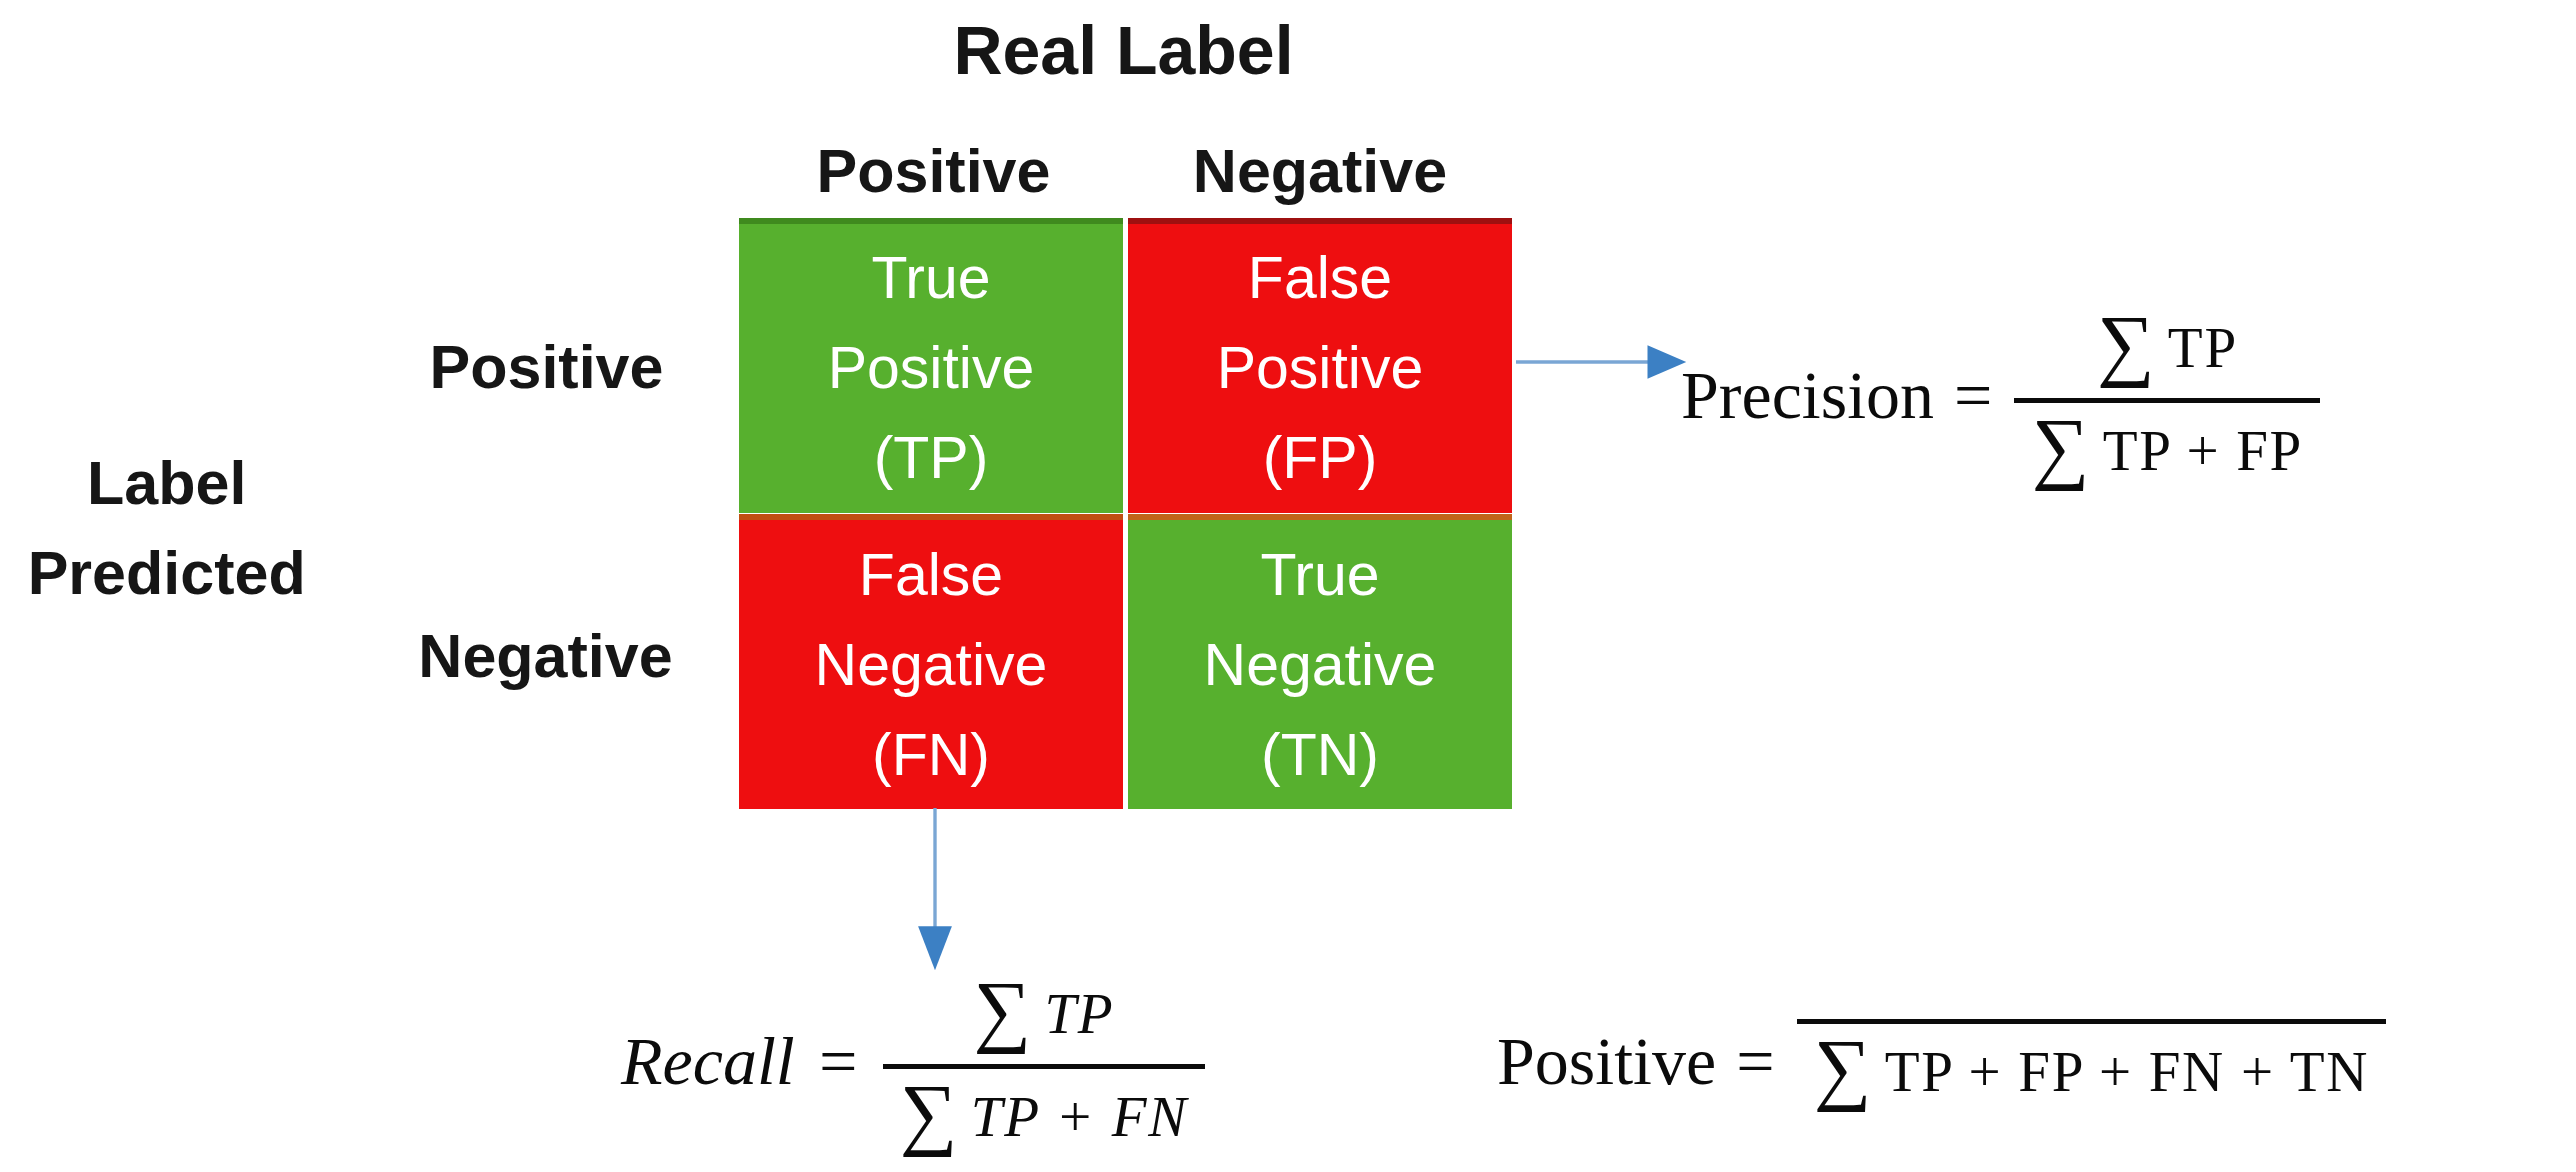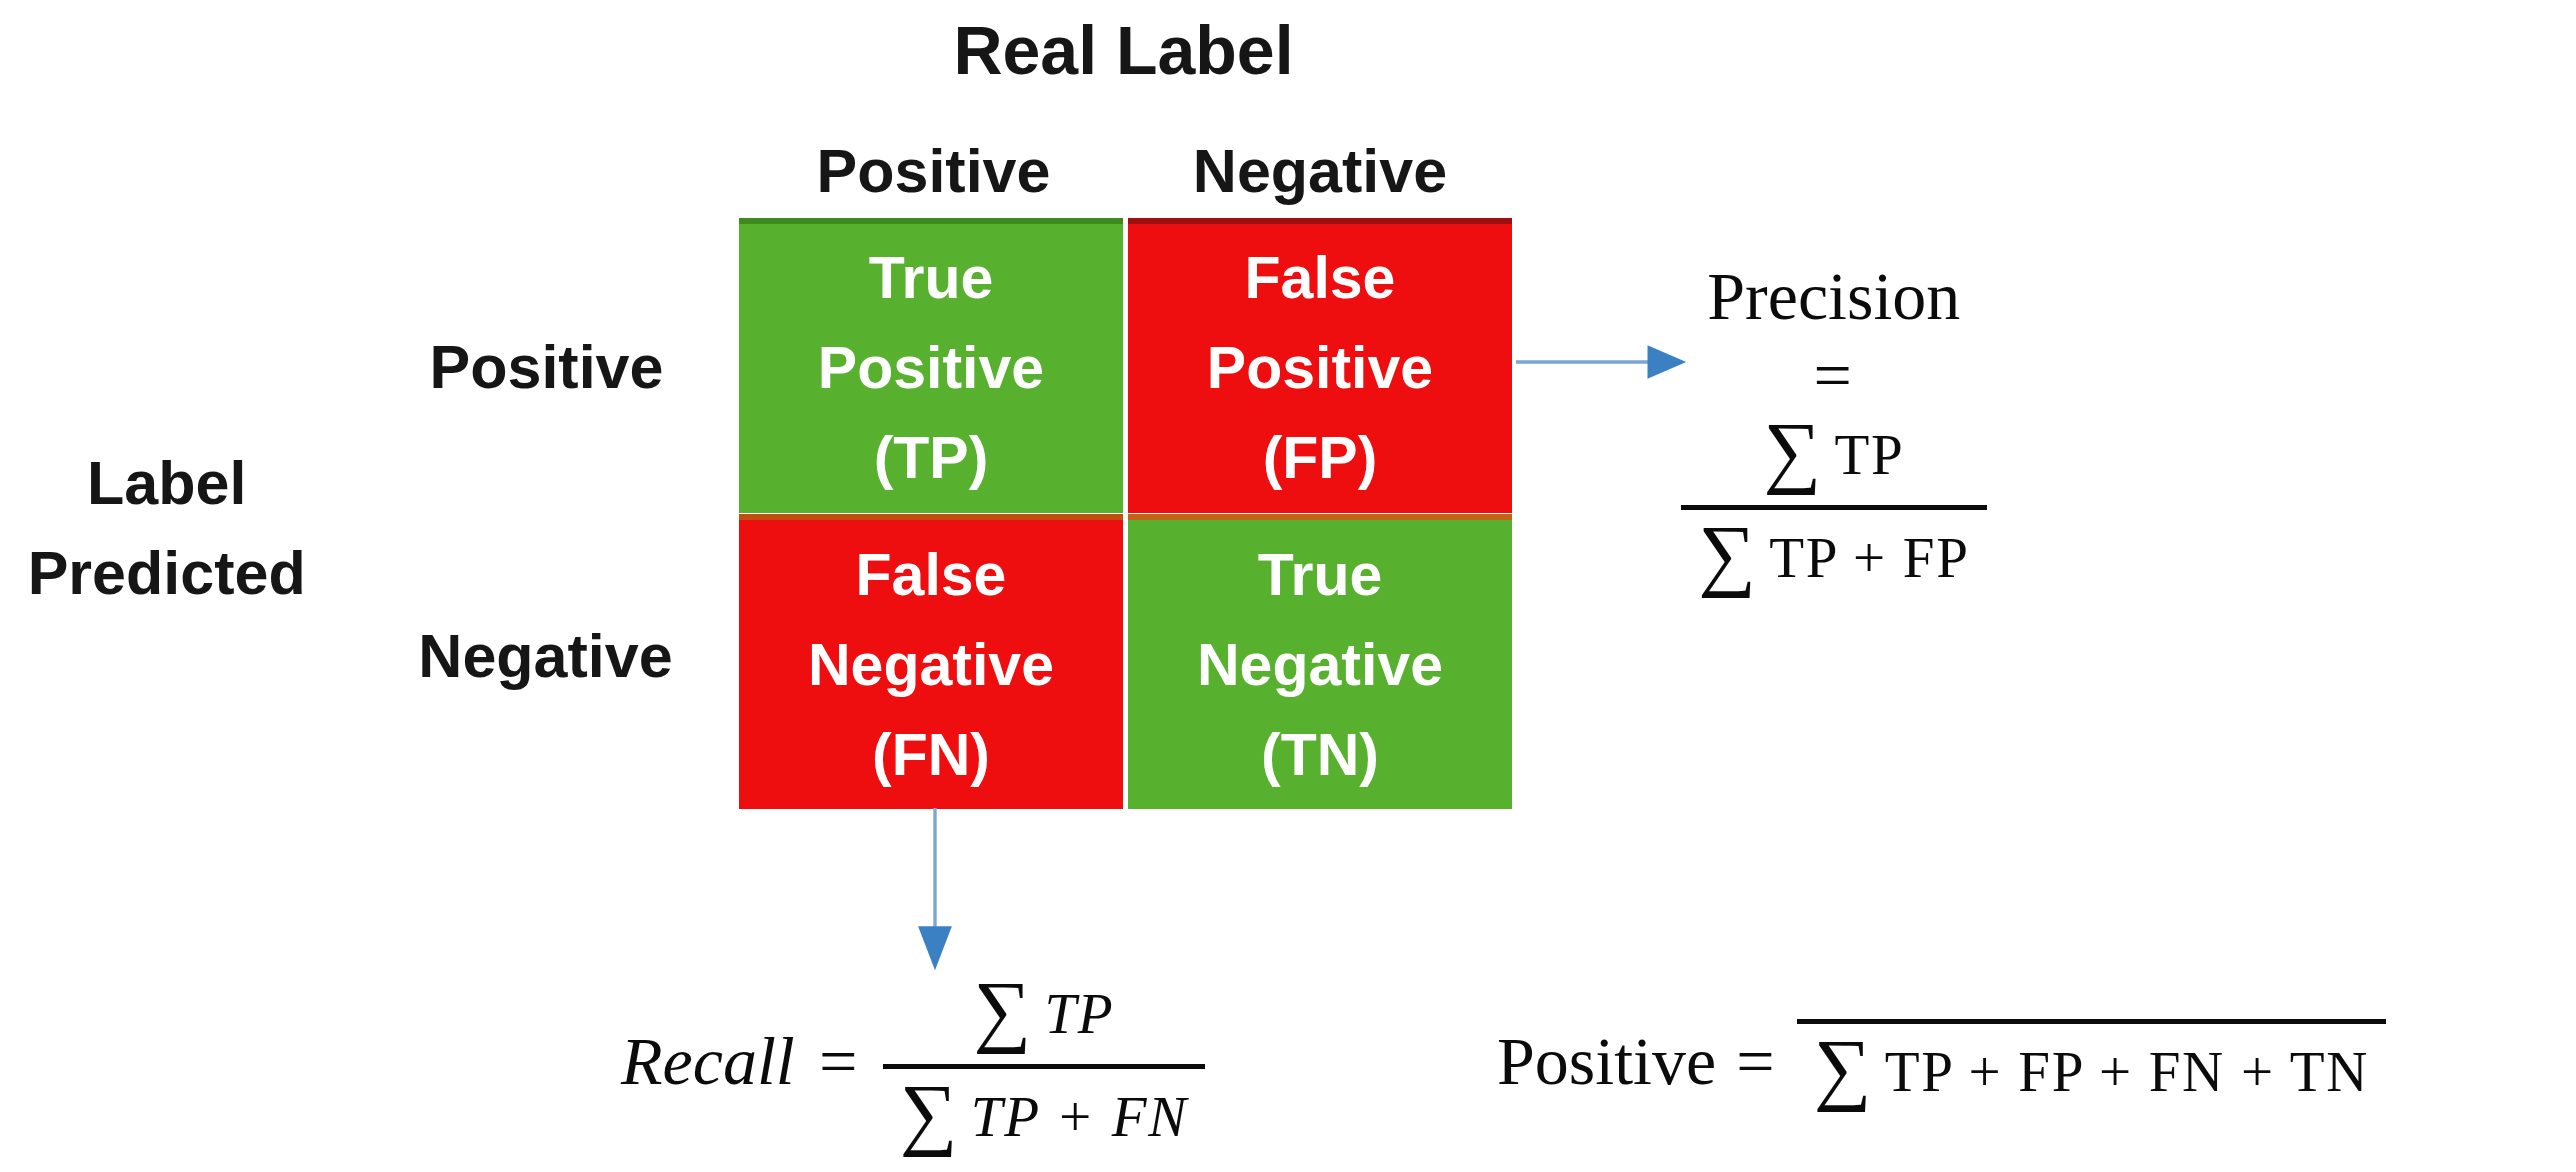--- a/index.html
+++ b/index.html
@@ -47,21 +47,21 @@
     display:grid;
     grid-template-columns:1fr 1fr;
     grid-template-rows:1fr 1fr;
     column-gap:5px;row-gap:1.7px;
   }
   .cell{
     display:flex;flex-direction:column;
     align-items:center;justify-content:center;
     text-align:left;
     color:var(--cell-text);
-    font-weight:bold;font-size:59px;line-height:90px;
+    font-weight:normal;font-size:59px;line-height:90px;
     border-top:6px solid transparent;
     white-space:nowrap;
   }
   
   .arrow{position:absolute;}
   .arrow line{stroke:var(--arrow-line);stroke-width:4;}
   .arrow polygon{fill:var(--arrow-head);}
   
   .formula{
     position:absolute;
@@ -74,21 +74,21 @@
   .formula .feq{font-size:68px;margin:0 22px 0 20px;}
   .fraction{display:inline-flex;flex-direction:column;align-items:center;}
   .fraction .num{padding:0 17px 18px;}
   .fraction .den{border-top:5px solid var(--fraction-bar);padding:8.4px 17px 0;}
   .fterm{font-size:57px;letter-spacing:1.7px;}
   .sigma{
     font-size:1.42em;line-height:0.8;
     position:relative;top:0.05em;
     margin-right:13.5px;letter-spacing:0;
   }
-  .formula.precision{left:1681px;top:257px;height:253px;flex-direction:column;}
+  .formula.precision{left:1681px;top:269px;height:253px;}
   .formula.recall{left:621px;top:955px;height:213px;font-style:italic;}
   .formula.accuracy{left:1497px;top:955px;height:213px;}
 </style>
 </head>
 <body>
 
 <div class="canvas">
 
   <div class="hdr title">Real Label</div>
 

